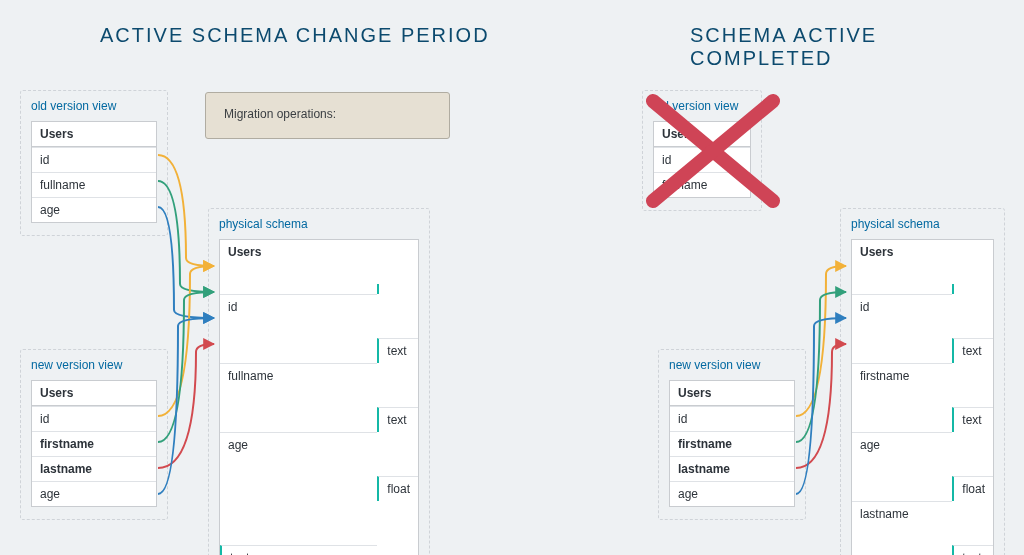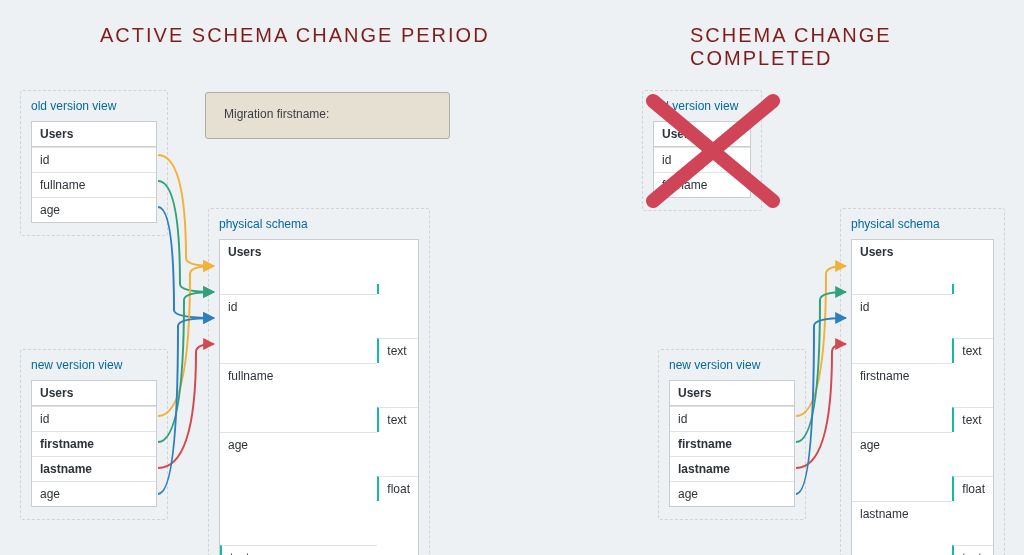--- a/index.html
+++ b/index.html
@@ -9,21 +9,21 @@
     width: 1024px;
     height: 555px;
     position: relative;
     overflow: hidden;
   }
   .title {
     position: absolute;
     font-size: 20px;
     letter-spacing: 2px;
     font-weight: 400;
-    color: #7f1d1d;
+    color: #0c4a6e;
   }
   .panel {
     position: absolute;
     border: 1.5px dashed #cfd3d8;
     border-radius: 3px;
     background: rgba(255,255,255,0.0);
     padding: 8px 10px 12px 10px;
   }
   .panel-label {
     font-size: 12px;
@@ -96,21 +96,21 @@
   <div class="panel-label">old version view</div>
   <div class="table-box">
     <div class="th">Users</div>
     <div class="td">id</div>
     <div class="td">fullname</div>
     <div class="td">age</div>
   </div>
 </div>
 
 <div class="migration" style="left:205px; top:92px; width:245px;">
-  <div>Migration firstname:</div>
+  <div>Migration operations:</div>
 </div>
 
 <div class="panel" style="left:208px; top:208px; width:222px;">
   <div class="panel-label">physical schema</div>
   <div class="phys">
     <div class="ph h">Users</div>
       <div class="pt h"></div>
     <div class="ph">id</div>
       <div class="pt">text</div>
     <div class="ph">fullname</div>
@@ -151,21 +151,21 @@
   <path d="M158 155 Q186 155 186 258 Q186 266 214 266" fill="none" stroke="#f2b138" stroke-width="2" marker-end="url(#ah-yellow)"></path>
   <path d="M158 181 Q180 181 180 284 Q180 292 214 292" fill="none" stroke="#32a07b" stroke-width="2" marker-end="url(#ah-green)"></path>
   <path d="M158 207 Q174 207 174 310 Q174 318 214 318" fill="none" stroke="#2f7fbf" stroke-width="2" marker-end="url(#ah-blue)"></path>
 
   <path d="M158 416 Q190 416 190 274 Q190 266 214 266" fill="none" stroke="#f2b138" stroke-width="2" marker-end="url(#ah-yellow)"></path>
   <path d="M158 442 Q184 442 184 300 Q184 292 214 292" fill="none" stroke="#32a07b" stroke-width="2" marker-end="url(#ah-green)"></path>
   <path d="M158 468 Q196 468 196 352 Q196 344 214 344" fill="none" stroke="#d24a4f" stroke-width="2" marker-end="url(#ah-red)"></path>
   <path d="M158 494 Q178 494 178 326 Q178 318 214 318" fill="none" stroke="#2f7fbf" stroke-width="2" marker-end="url(#ah-blue)"></path>
 </svg>
 
-<div class="title" style="left:690px; top:24px;">SCHEMA CHANGE COMPLETED</div>
+<div class="title" style="left:690px; top:24px;">SCHEMA ACTIVE COMPLETED</div>
 
 <div class="panel" style="left:642px; top:90px; width:120px;">
   <div class="panel-label">old version view</div>
   <div class="table-box">
     <div class="th">Users</div>
     <div class="td">id</div>
     <div class="td">fullname</div>
   </div>
 </div>
 <svg class="big-x" style="left:638px; top:86px;" width="150" height="130">

